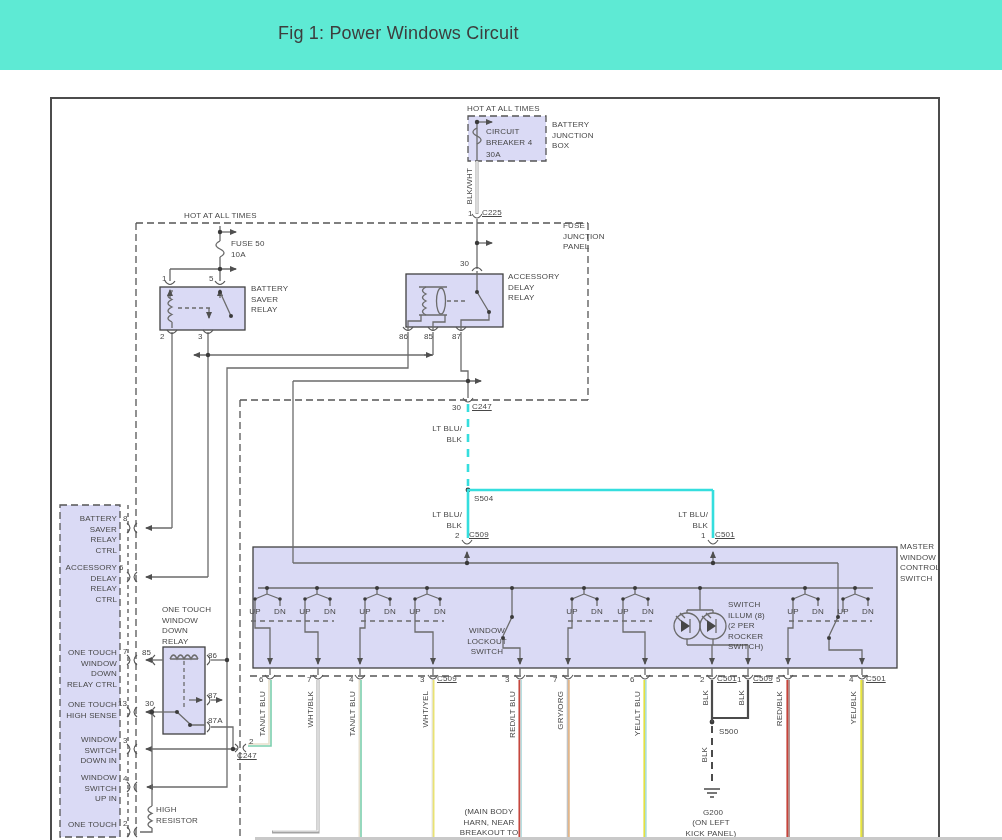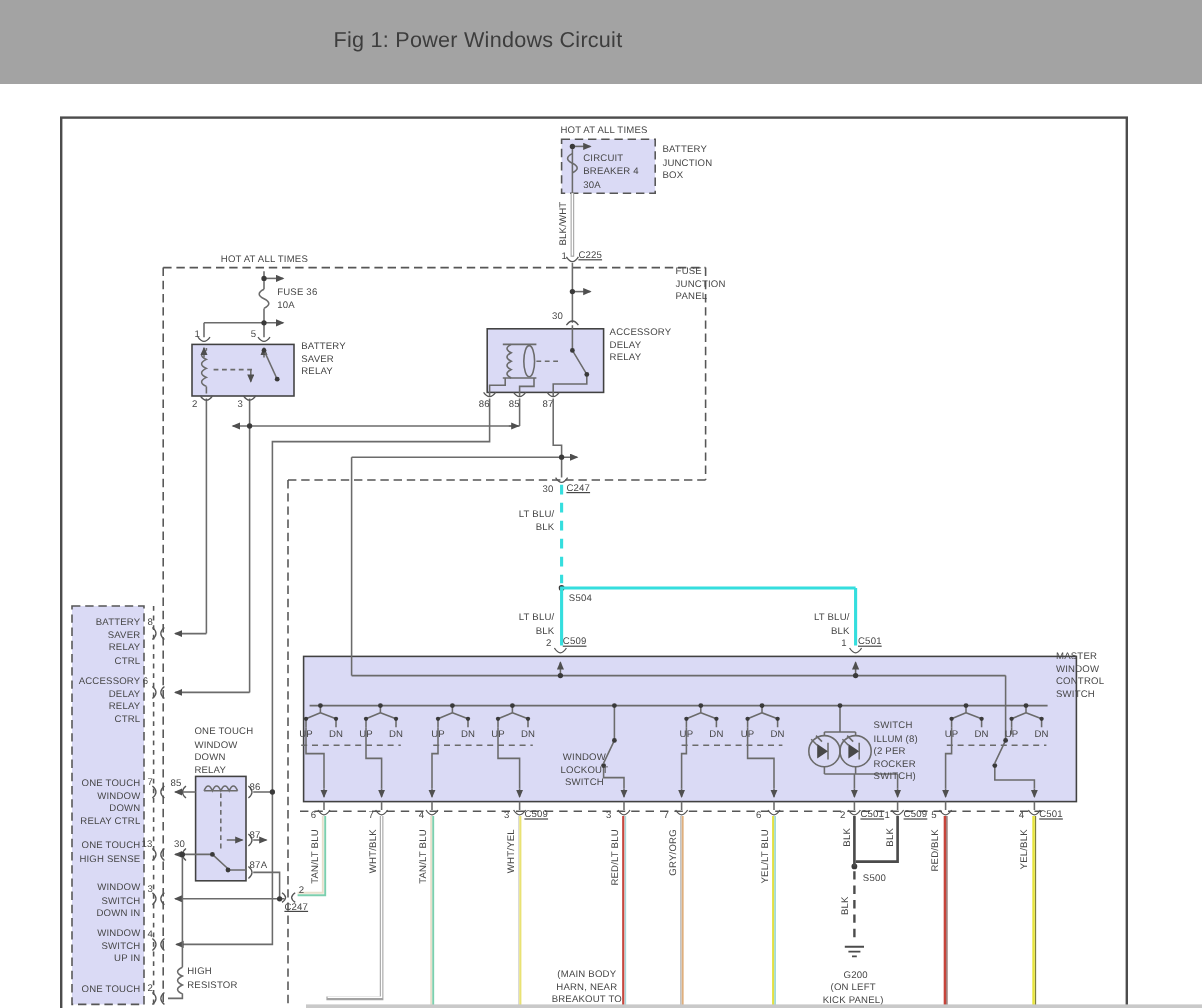--- a/index.html
+++ b/index.html
@@ -1,18 +1,18 @@
 <!DOCTYPE html>
 <html><head>
 <meta charset="utf-8">
 <style>
   html,body{margin:0;padding:0;background:#fff;width:1002px;height:840px;overflow:hidden;
     font-family:"Liberation Sans",sans-serif;}
   #stage{position:relative;width:1002px;height:840px;}
-  .banner{position:absolute;left:0;top:0;width:1002px;height:70px;background:#a3a3a3;}
+  .banner{position:absolute;left:0;top:0;width:1002px;height:70px;background:#5eead4;}
   .title{position:absolute;left:278px;top:23px;font-size:18px;color:#3d3d3d;letter-spacing:.2px;}
   svg{position:absolute;left:0;top:0;}
   .lb{position:absolute;font-size:8px;line-height:10.5px;color:#474747;white-space:pre;letter-spacing:.15px;}
   .r{text-align:right;width:100px;}
   .c{text-align:center;transform:translateX(-50%);}
   .u{text-decoration:underline;}
   .v{writing-mode:vertical-rl;transform:rotate(180deg);}
   .strip{position:absolute;left:255px;top:837px;width:747px;height:3px;background:#c9c9c9;}
 </style>
 </head>
@@ -246,21 +246,21 @@
 <div class="lb" style="left:486px;top:127px">CIRCUIT
 BREAKER 4</div>
 <div class="lb" style="left:486px;top:150px">30A</div>
 <div class="lb v" style="left:465px;top:168px">BLK/WHT</div>
 <div class="lb" style="left:468px;top:209px">1</div>
 <div class="lb u" style="left:482px;top:208px">C225</div>
 <div class="lb" style="left:563px;top:221px">FUSE
 JUNCTION
 PANEL</div>
 <div class="lb" style="left:184px;top:211px">HOT AT ALL TIMES</div>
-<div class="lb" style="left:231px;top:239px">FUSE 36</div>
+<div class="lb" style="left:231px;top:239px">FUSE 50</div>
 <div class="lb" style="left:231px;top:250px">10A</div>
 <div class="lb" style="left:251px;top:284px">BATTERY
 SAVER
 RELAY</div>
 <div class="lb" style="left:162px;top:274px">1</div>
 <div class="lb" style="left:209px;top:274px">5</div>
 <div class="lb" style="left:160px;top:332px">2</div>
 <div class="lb" style="left:198px;top:332px">3</div>
 <div class="lb" style="left:508px;top:272px">ACCESSORY
 DELAY
@@ -275,21 +275,21 @@
 BLK</div>
 <div class="lb" style="left:474px;top:494px">S504</div>
 <div class="lb r" style="left:362px;top:510px">LT BLU/
 BLK</div>
 <div class="lb" style="left:455px;top:531px">2</div>
 <div class="lb u" style="left:469px;top:530px">C509</div>
 <div class="lb r" style="left:608px;top:510px">LT BLU/
 BLK</div>
 <div class="lb" style="left:701px;top:531px">1</div>
 <div class="lb u" style="left:715px;top:530px">C501</div>
-<div class="lb" style="left:880px;top:542px">MASTER
+<div class="lb" style="left:900px;top:542px">MASTER
 WINDOW
 CONTROL
 SWITCH</div>
 
 <div class="lb c" style="left:255px;top:607px">UP</div>
 <div class="lb c" style="left:280px;top:607px">DN</div>
 <div class="lb c" style="left:305px;top:607px">UP</div>
 <div class="lb c" style="left:330px;top:607px">DN</div>
 <div class="lb c" style="left:365px;top:607px">UP</div>
 <div class="lb c" style="left:390px;top:607px">DN</div>

